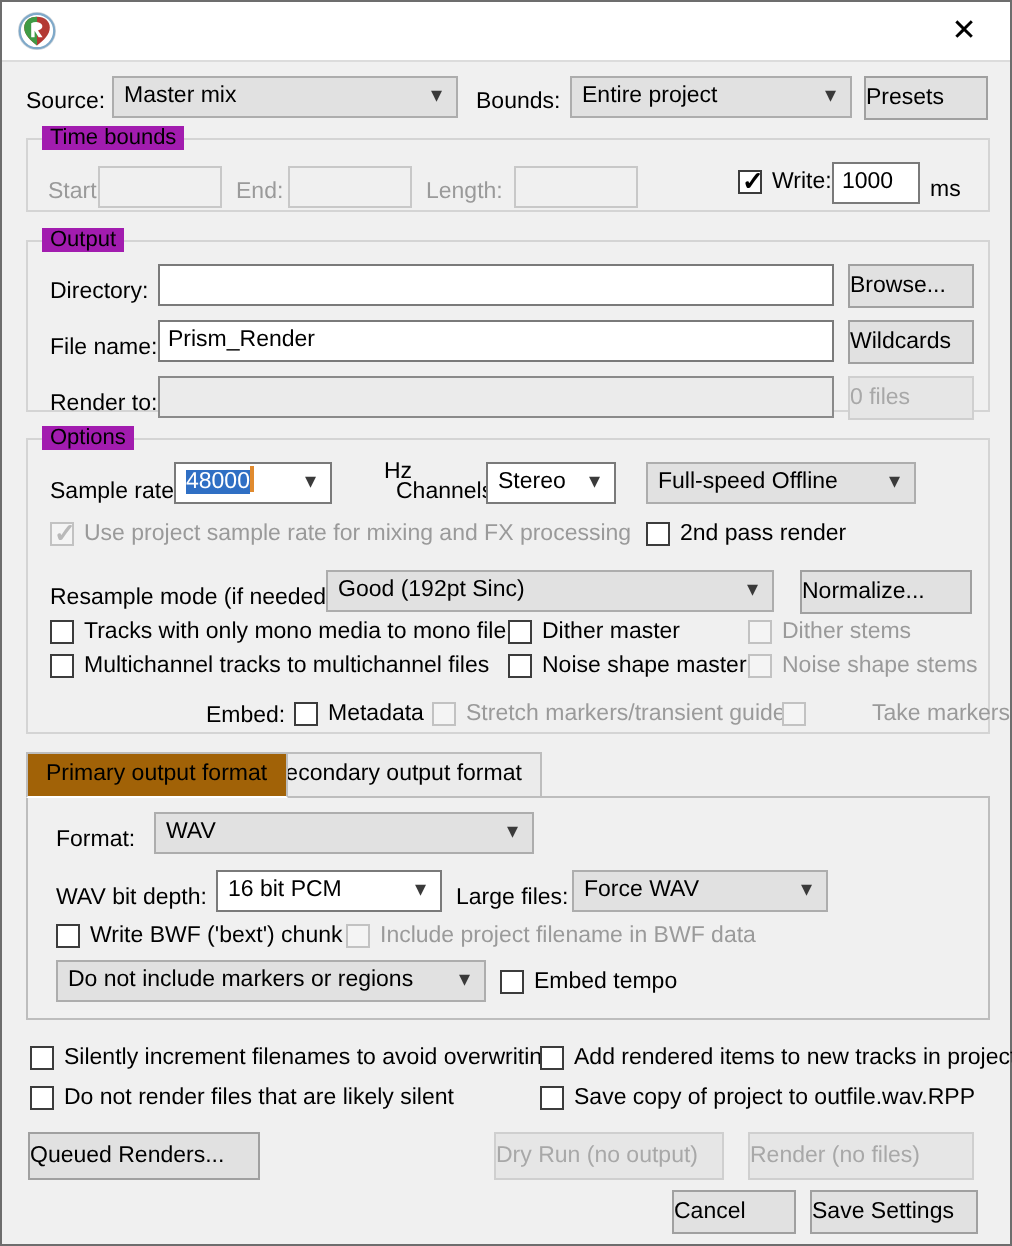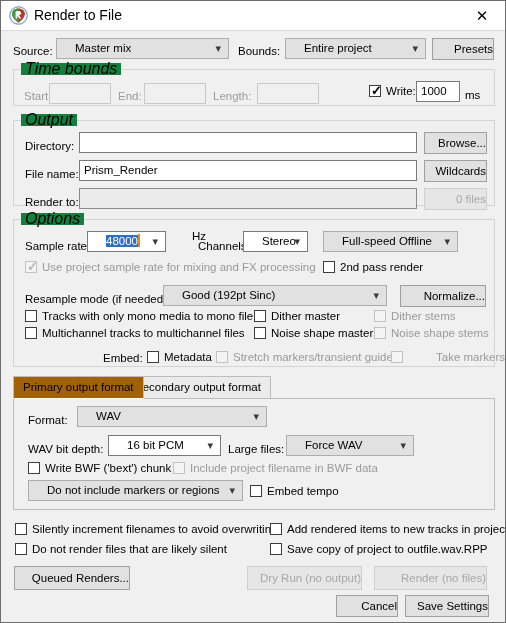--- a/index.html
+++ b/index.html
@@ -38,40 +38,40 @@
     display:flex;align-items:center;justify-content:center;
     font-size:15px;color:#000;line-height:1;
   }
   
   .lbl{position:absolute;white-space:nowrap;line-height:14px;}
   .lbl.dim{color:#9a9a9a;}
   .combo{
     position:absolute;box-sizing:border-box;
     background:#e1e1e1;border:1px solid #adadad;
     height:21px;line-height:19px;
-    padding-left:18px;font-size:11.5px;color:#000;
+    padding-left:5px;font-size:11.5px;color:#000;
     white-space:nowrap;overflow:hidden;
   }
   .combo.white{background:#ffffff;border:1px solid #7a7a7a;}
   .combo .chev{
     position:absolute;right:7px;top:0;height:19px;line-height:19px;
     font-size:11px;color:#3a3a3a;
   }
   .txt{
     position:absolute;box-sizing:border-box;
     background:#ffffff;border:1px solid #7a7a7a;
     height:21px;line-height:19px;padding-left:4px;
     font-size:11.5px;color:#000;white-space:nowrap;overflow:hidden;
   }
   .txt.disabled{background:#f0f0f0;border:1px solid #c8c8c8;}
   .txt.readonly{background:#ebebeb;border:1px solid #8a8a8a;}
   .btn{
     position:absolute;box-sizing:border-box;
     background:#e1e1e1;border:1px solid #a0a0a0;
-    height:22px;line-height:20px;text-align:right;
+    height:22px;line-height:20px;text-align:left;
     font-size:11.5px;color:#000;white-space:nowrap;
   }
   .btn.disabled{color:#a8a8a8;border:1px solid #cfcfcf;background:#e6e6e6;}
   
   .cb{position:absolute;display:flex;align-items:center;white-space:nowrap;line-height:14px;}
   .cb .box{
     width:12px;height:12px;box-sizing:border-box;
     border:1px solid #3c3c3c;background:#fff;
     margin-right:5px;flex:0 0 auto;position:relative;
   }
@@ -81,24 +81,23 @@
     position:absolute;left:1px;top:-2px;
     font-size:13px;line-height:13px;color:#000;font-weight:bold;
   }
   .cb.dim .box .tick{color:#b9b9b9;}
   
   .group{
     position:absolute;box-sizing:border-box;
     border:1px solid #d4d4d4;
   }
   .group-title{
-    position:absolute;background:#15803d;
-    padding:0 4px;font-size:16px;line-height:12px;color:#000;
+    position:absolute;background:#a21caf;
+    padding:0 4px;font-size:11px;line-height:12px;color:#000;
     white-space:nowrap;
-    font-style:italic;
   }
   .tab{
     position:absolute;box-sizing:border-box;
     height:23px;line-height:21px;padding:0 9px;
     font-size:11.5px;white-space:nowrap;
     border:1px solid #bdbdbd;border-bottom:none;
     background:#ebebeb;
   }
   .tab.active{
     background:#a16207;border:1px solid #bdbdbd;border-bottom:1px solid #fff;
@@ -123,21 +122,20 @@
   <div class="titlebar">
     <span class="app-icon">
       <svg width="19" height="19" viewBox="0 0 19 19">
         <circle cx="9.5" cy="9.5" r="9" fill="#ffffff" stroke="#cfd6dc" stroke-width="1"></circle>
         <path d="M9.5 2.4 C5.6 2.4 3.1 4.7 3.1 7.8 C3.1 11.4 6.2 14.3 9.5 16.7 C12.8 14.3 15.9 11.4 15.9 7.8 C15.9 4.7 13.4 2.4 9.5 2.4 Z" fill="#b33a33"></path>
         <path d="M9.5 2.4 C5.6 2.4 3.1 4.7 3.1 7.8 C3.1 11.4 6.2 14.3 9.5 16.7 L9.5 2.4 Z" fill="#3f9b45"></path>
         <path d="M6.6 5.6 C8.4 4.6 11.0 4.8 11.9 6.3 C12.7 7.7 11.6 9.0 10.0 9.2 L12.3 12.6 L10.3 12.6 L8.3 9.4 L8.3 12.6 L6.6 12.6 Z" fill="#ffffff"></path>
         <circle cx="9.5" cy="9.5" r="8.6" fill="none" stroke="#7fa9c9" stroke-width="1.1"></circle>
       </svg>
     </span>
-    <span class="title-text">Render to File</span>
     <div class="close-btn">✕</div>
   </div>
 
   <span class="lbl" style="left:12px;top:43px;">Source:</span>
   <div class="combo" style="left:55px;top:37px;width:173px;">
     <span>Master mix</span>
     <span class="chev">▾</span>
   </div>
 
   <span class="lbl" style="left:237px;top:43px;">Bounds:</span>

